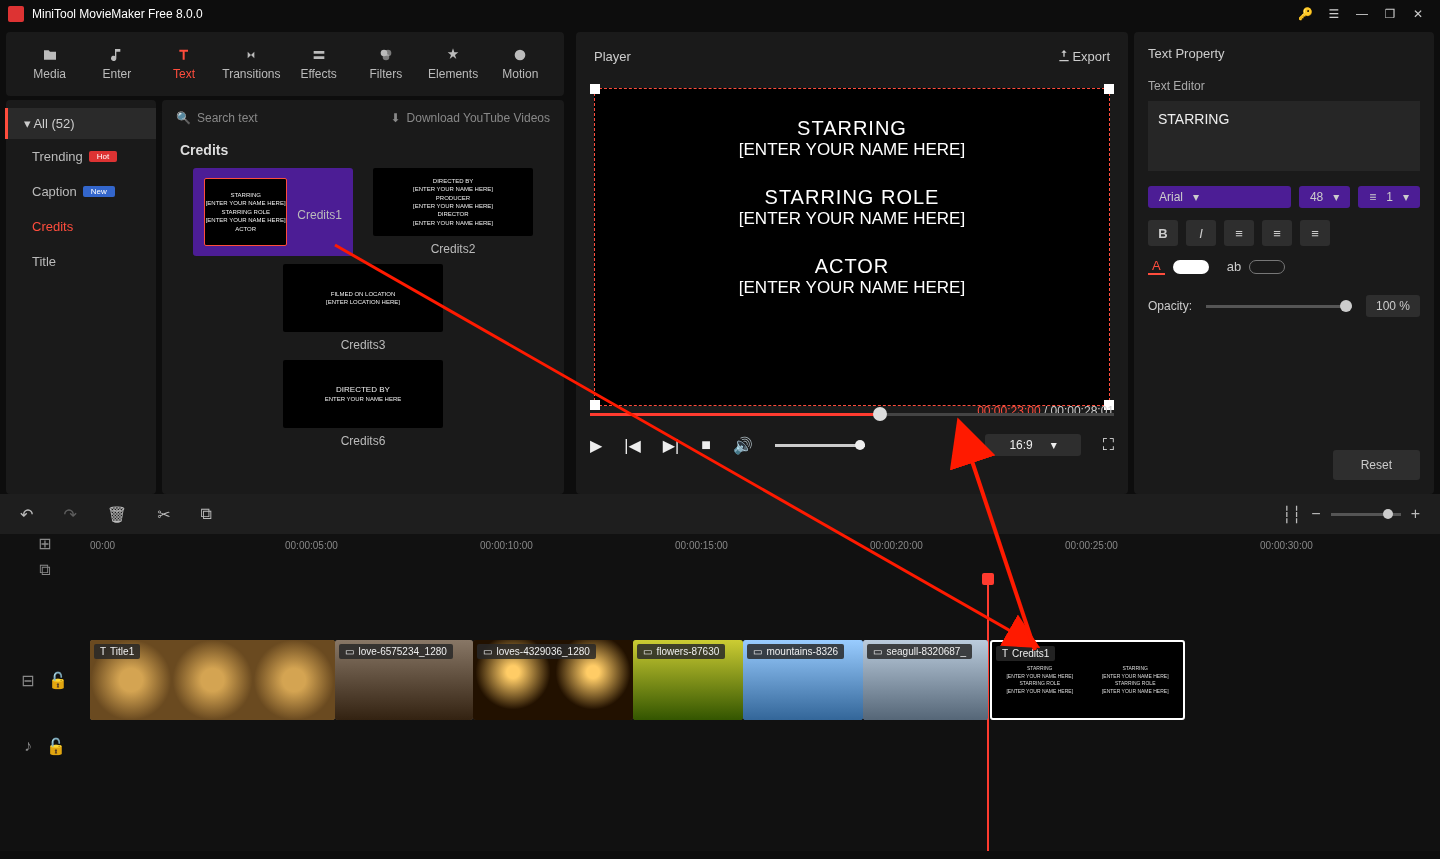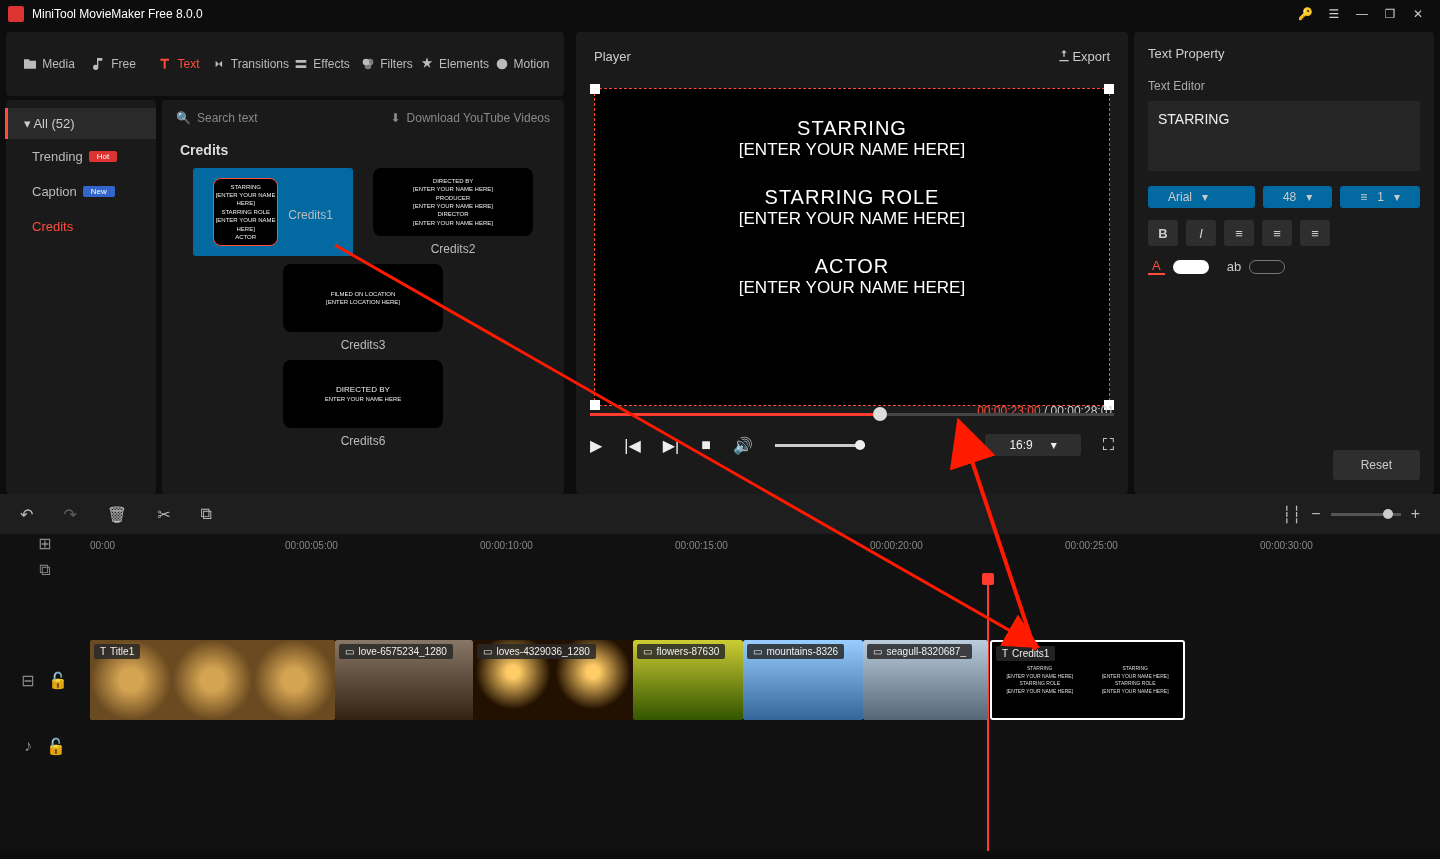--- a/index.html
+++ b/index.html
@@ -4,39 +4,39 @@
 <style>
 * { margin:0; padding:0; box-sizing:border-box; font-family:Arial,sans-serif; user-select:none; }
 body { background:#0d0d0d; color:#ccc; width:1440px; height:859px; overflow:hidden; position:relative; }
 .titlebar { height:28px; background:#0d0d0d; display:flex; align-items:center; padding:0 8px; font-size:12px; color:#fff; }
 .titlebar .logo { width:16px; height:16px; background:#d33; border-radius:2px; margin-right:8px; }
 .titlebar .spacer { flex:1; }
 .titlebar .tbtn { width:28px; height:28px; display:flex; align-items:center; justify-content:center; color:#ccc; }
 .top { display:flex; height:466px; }
 .leftcol { width:570px; display:flex; flex-direction:column; }
 .tabs { height:64px; background:#1a1a1a; display:flex; align-items:center; padding:0 10px; gap:0; border-radius:4px; margin:4px 6px 0 6px; }
-.tab { width:78px; display:flex; flex-direction:row; align-items:center; justify-content:center; gap:4px; color:#bbb; font-size:12px; }
+.tab { width:78px; display:flex; flex-direction:column; align-items:center; justify-content:center; gap:4px; color:#bbb; font-size:12px; }
 .tab.active { color:#ff4d3d; }
 .tab svg { width:20px; height:20px; }
 .browser { flex:1; display:flex; margin:4px 6px 0 6px; gap:6px; }
 .cats { width:150px; background:#1a1a1a; border-radius:4px; padding:8px 0; font-size:13px; }
 .cats .all { padding:8px 16px; background:#2a2a2a; border-left:3px solid #ff4d3d; margin-left:-1px;}
 .cats .catitem { padding:10px 26px; color:#bbb; display:flex; align-items:center; gap:6px; }
 .cats .catitem.active { color:#ff4d3d; }
 .badge { font-size:8px; padding:1px 8px; border-radius:2px; color:#fff; }
 .badge.hot { background:#d33; }
 .badge.new { background:#36c; }
 .content { flex:1; background:#1a1a1a; border-radius:4px; display:flex; flex-direction:column; }
 .searchrow { height:36px; display:flex; align-items:center; padding:0 14px; font-size:12px; color:#888; justify-content:space-between; }
 .searchrow .sbox { display:flex; align-items:center; gap:6px; }
 .heading { padding:6px 18px 10px; font-size:14px; color:#ddd; font-weight:bold; }
 .grid { flex:1; overflow:hidden; padding:0 10px; }
 .gridrow { display:flex; gap:20px; margin-bottom:8px; justify-content:center; }
 .thumb { width:160px; text-align:center; }
-.thumb .box { width:160px; height:68px; background:#000; border-radius:8px; display:flex; flex-direction:column; align-items:center; justify-content:center; color:#eee; font-size:6px; line-height:1.4; overflow:hidden; }
+.thumb .box { width:160px; height:68px; background:#000; border-radius:2px; display:flex; flex-direction:column; align-items:center; justify-content:center; color:#eee; font-size:6px; line-height:1.4; overflow:hidden; }
 .thumb.sel .box { border:1px solid #ff4d3d; }
 .thumb .lbl { font-size:12px; color:#bbb; margin-top:6px; }
 .player { flex:1; margin:4px 6px 0 6px; background:#1a1a1a; border-radius:4px; display:flex; flex-direction:column; }
 .phead { height:48px; display:flex; align-items:center; justify-content:space-between; padding:0 18px; font-size:13px; color:#ccc; }
 .export { display:flex; align-items:center; gap:0; }
 .preview { flex:1; margin:0 10px; position:relative; }
 .preview .frame { position:absolute; inset:8px; border:1px dashed #ff4d3d; background:#000; display:flex; flex-direction:column; align-items:center; justify-content:flex-start; padding-top:28px; color:#fff; font-family:Arial; text-align:center; }
 .preview .handle { position:absolute; width:10px; height:10px; background:#fff; }
 .preview .big { font-size:20px; letter-spacing:1px; }
 .preview .sub { font-size:17px; }
@@ -49,21 +49,21 @@
 .timelabels { text-align:right; font-size:12px; margin-top:-18px; }
 .timelabels .cur { color:#ff4d3d; }
 .btns { display:flex; align-items:center; gap:22px; margin-top:10px; color:#eee; }
 .btns .spacer { flex:1; }
 .aspect { background:#2e2e2e; padding:4px 24px; border-radius:3px; font-size:12px; display:flex; align-items:center; gap:18px; }
 .props { width:300px; margin:4px 6px 0 0; background:#1a1a1a; border-radius:4px; padding:14px 14px; font-size:13px; color:#ccc; position:relative; }
 .props h4 { font-size:13px; font-weight:normal; color:#ccc; margin-bottom:18px; }
 .props .sub { font-size:12px; color:#aaa; margin-bottom:8px; }
 .props textarea { width:100%; height:70px; background:#262626; border:none; color:#eee; padding:10px; font-size:14px; resize:none; }
 .props .row { display:flex; gap:8px; margin-top:12px; align-items:center; }
-.sel { background:#0369a1; padding:4px 20px; border-radius:3px; font-size:12px; display:flex; align-items:center; gap:10px; }
+.sel { background:#4c1d95; padding:4px 11px; border-radius:3px; font-size:12px; display:flex; align-items:center; gap:10px; }
 .iconbtn { width:30px; height:26px; background:#2e2e2e; border-radius:3px; display:flex; align-items:center; justify-content:center; font-size:13px; }
 .swatch { width:36px; height:14px; border-radius:7px; }
 .oprow { display:flex; align-items:center; gap:14px; margin-top:20px; font-size:12px; }
 .oprow .slider { flex:1; height:3px; background:#555; position:relative; }
 .oprow .slider .k { position:absolute; right:0; top:-5px; width:12px; height:12px; border-radius:50%; background:#ccc; }
 .opval { background:#2e2e2e; padding:4px 10px; border-radius:3px; }
 .reset { position:absolute; bottom:14px; right:14px; background:#2e2e2e; padding:8px 28px; border-radius:3px; font-size:12px; }
 .timeline { height:357px; background:#111; display:flex; flex-direction:column; }
 .tlbar { height:40px; background:#1e1e1e; display:flex; align-items:center; padding:0 20px; gap:30px; color:#bbb; }
 .tlbar .spacer { flex:1; }
@@ -107,21 +107,21 @@
       <div class="tab">
           <svg class="ic" viewBox="0 0 24 24">
             <path fill="currentColor" d="M3 5h7l2 2h9v12H3z"></path>
           </svg>
           <span>Media</span>
         </div>
       <div class="tab">
           <svg class="ic" viewBox="0 0 24 24">
             <path fill="currentColor" d="M9 3v10.55A4 4 0 1011 17V7h6V3z"></path>
           </svg>
-          <span>Free</span>
+          <span>Enter</span>
         </div>
       <div class="tab active">
           <svg class="ic" viewBox="0 0 24 24">
             <path fill="currentColor" d="M5 4v3h5v12h3V7h5V4z"></path>
           </svg>
           <span>Text</span>
         </div>
       <div class="tab">
           <svg class="ic" viewBox="0 0 24 24">
             <path fill="currentColor" d="M7 7l5 5-5 5zm10 0l-5 5 5 5z"></path>
@@ -161,20 +161,23 @@
         <div class="catitem">
             <span>Trending</span>
             <span class="badge hot">Hot</span>
           </div>
         <div class="catitem">
             <span>Caption</span>
             <span class="badge new">New</span>
           </div>
         <div class="catitem active">
             <span>Credits</span>
+          </div>
+        <div class="catitem">
+            <span>Title</span>
           </div>
       </div>
       <div class="content">
         <div class="searchrow">
           <div class="sbox">🔍 <span>Search text</span></div>
           <div class="sbox">⬇ <span>Download YouTube Videos</span></div>
         </div>
         <div class="heading">Credits</div>
         <div class="grid">
           <div class="gridrow">
@@ -307,20 +310,27 @@
         </div>
       <div class="iconbtn">≡</div>
       <div class="iconbtn">≡</div>
       <div class="iconbtn">≡</div>
     </div>
     <div class="row">
       <span style="color:#ff4d3d;border-bottom:2px solid #ff4d3d;padding:0 4px">A</span>
       <div class="swatch" style="background:#fff"></div>
       <span style="margin-left:10px">ab</span>
       <div class="swatch" style="background:transparent;border:1px solid #777"></div>
+    </div>
+    <div class="oprow">
+      <span>Opacity:</span>
+      <div class="slider">
+          <div class="k"></div>
+        </div>
+      <div class="opval">100 %</div>
     </div>
     <div class="reset">Reset</div>
   </div>
 </div>
 
 <div class="timeline">
   <div class="tlbar">
     <span>↶</span>
     <span style="opacity:.4">↷</span>
     <span>🗑</span>

